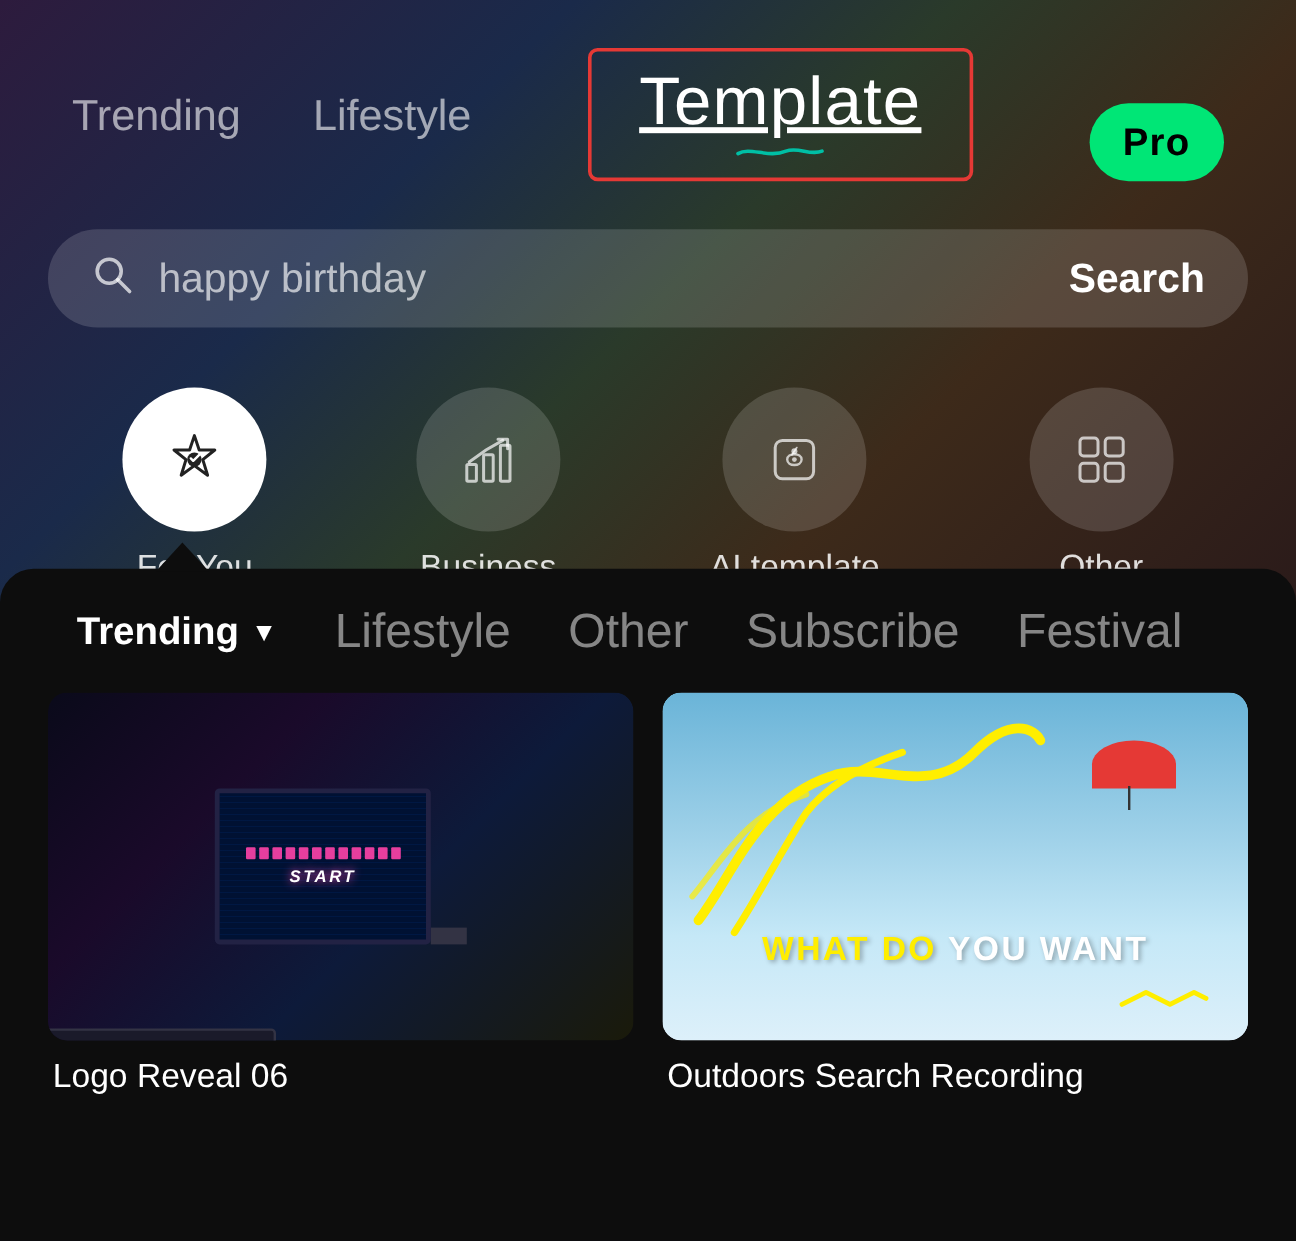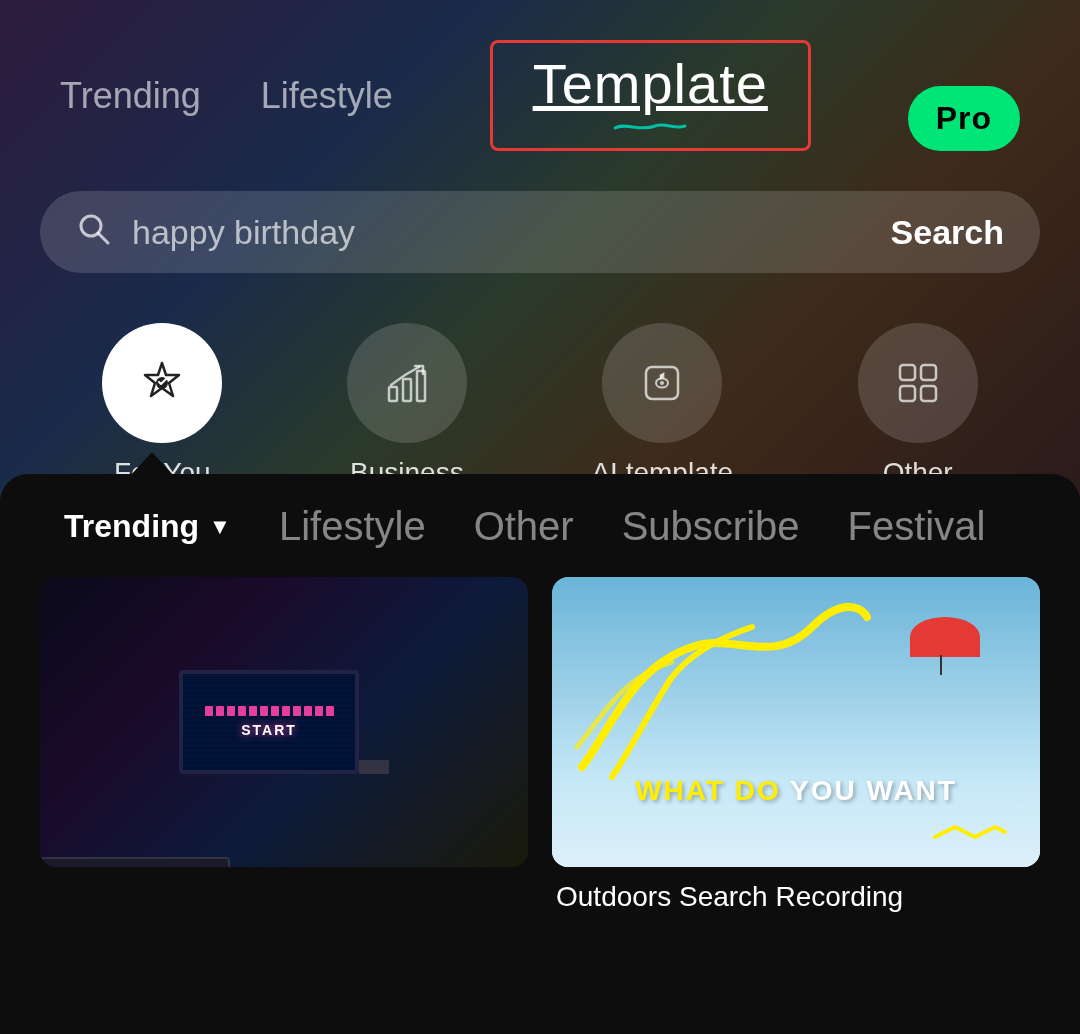--- a/index.html
+++ b/index.html
@@ -257,31 +257,32 @@
 
     .card1-monitor {
       position: relative;
       display: flex;
       align-items: flex-end;
       justify-content: center;
     }
 
     .monitor-screen {
       width: 180px;
-      height: 104px;
+      height: 130px;
       background: #001133;
       border: 4px solid #224;
       border-radius: 4px;
       position: relative;
       overflow: hidden;
       display: flex;
       flex-direction: column;
       align-items: center;
       justify-content: center;
       gap: 8px;
+      font-style: italic;
     }
 
     .monitor-glitch-lines {
       position: absolute;
       top: 0; left: 0; right: 0; bottom: 0;
       background: repeating-linear-gradient(
         0deg,
         transparent,
         transparent 4px,
         rgba(0, 100, 255, 0.08) 4px,
@@ -560,20 +561,21 @@
                   </div>
                   <div class="start-text">START</div>
                 </div>
               </div>
               <div class="monitor-base"></div>
             </div>
 
             <div class="keyboard"></div>
           </div>
         </div>
+        <div class="card-title">Logo Reveal 06</div>
       </div>
 
       <div class="template-card">
         <div class="template-thumb">
           <div class="card2-bg">
             <div class="card2-sky"></div>
 
             <svg class="yellow-swirl" viewBox="0 0 300 200" fill="none">
               <path d="M10 180 C40 140, 60 80, 120 60 C160 45, 200 80, 240 40 C270 10, 290 20, 295 30" stroke="#ffee00" stroke-width="8" fill="none" stroke-linecap="round"></path>
               <path d="M5 160 C30 130, 50 90, 100 75" stroke="#ffee00" stroke-width="5" fill="none" stroke-linecap="round" opacity="0.7"></path>

